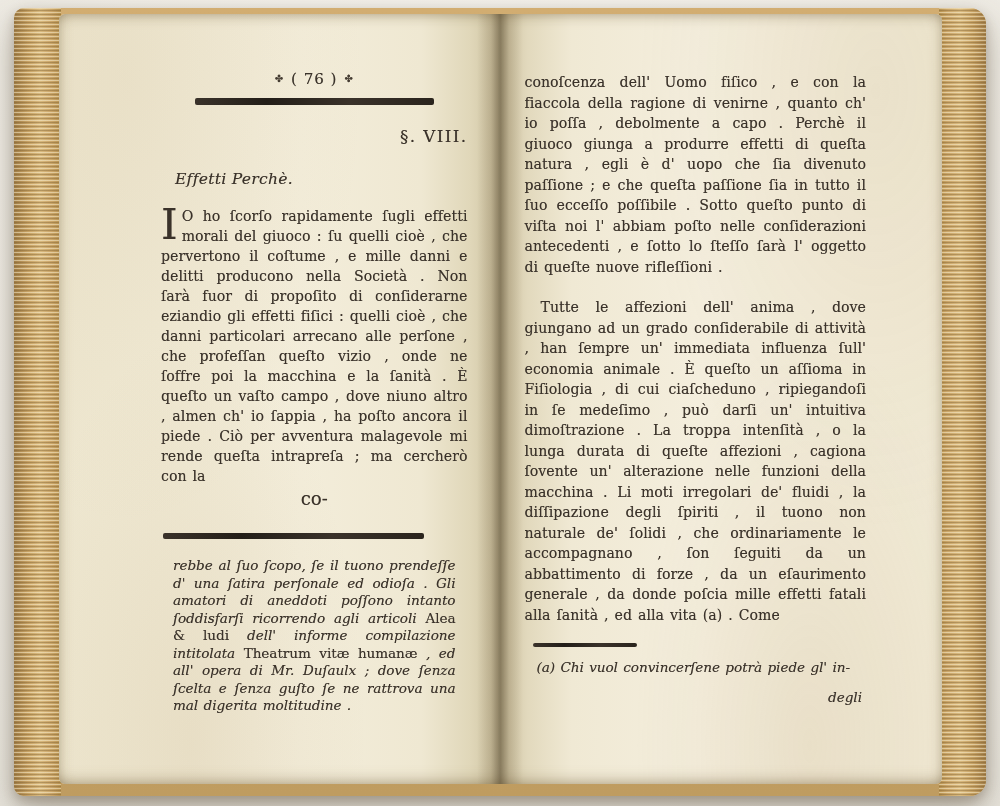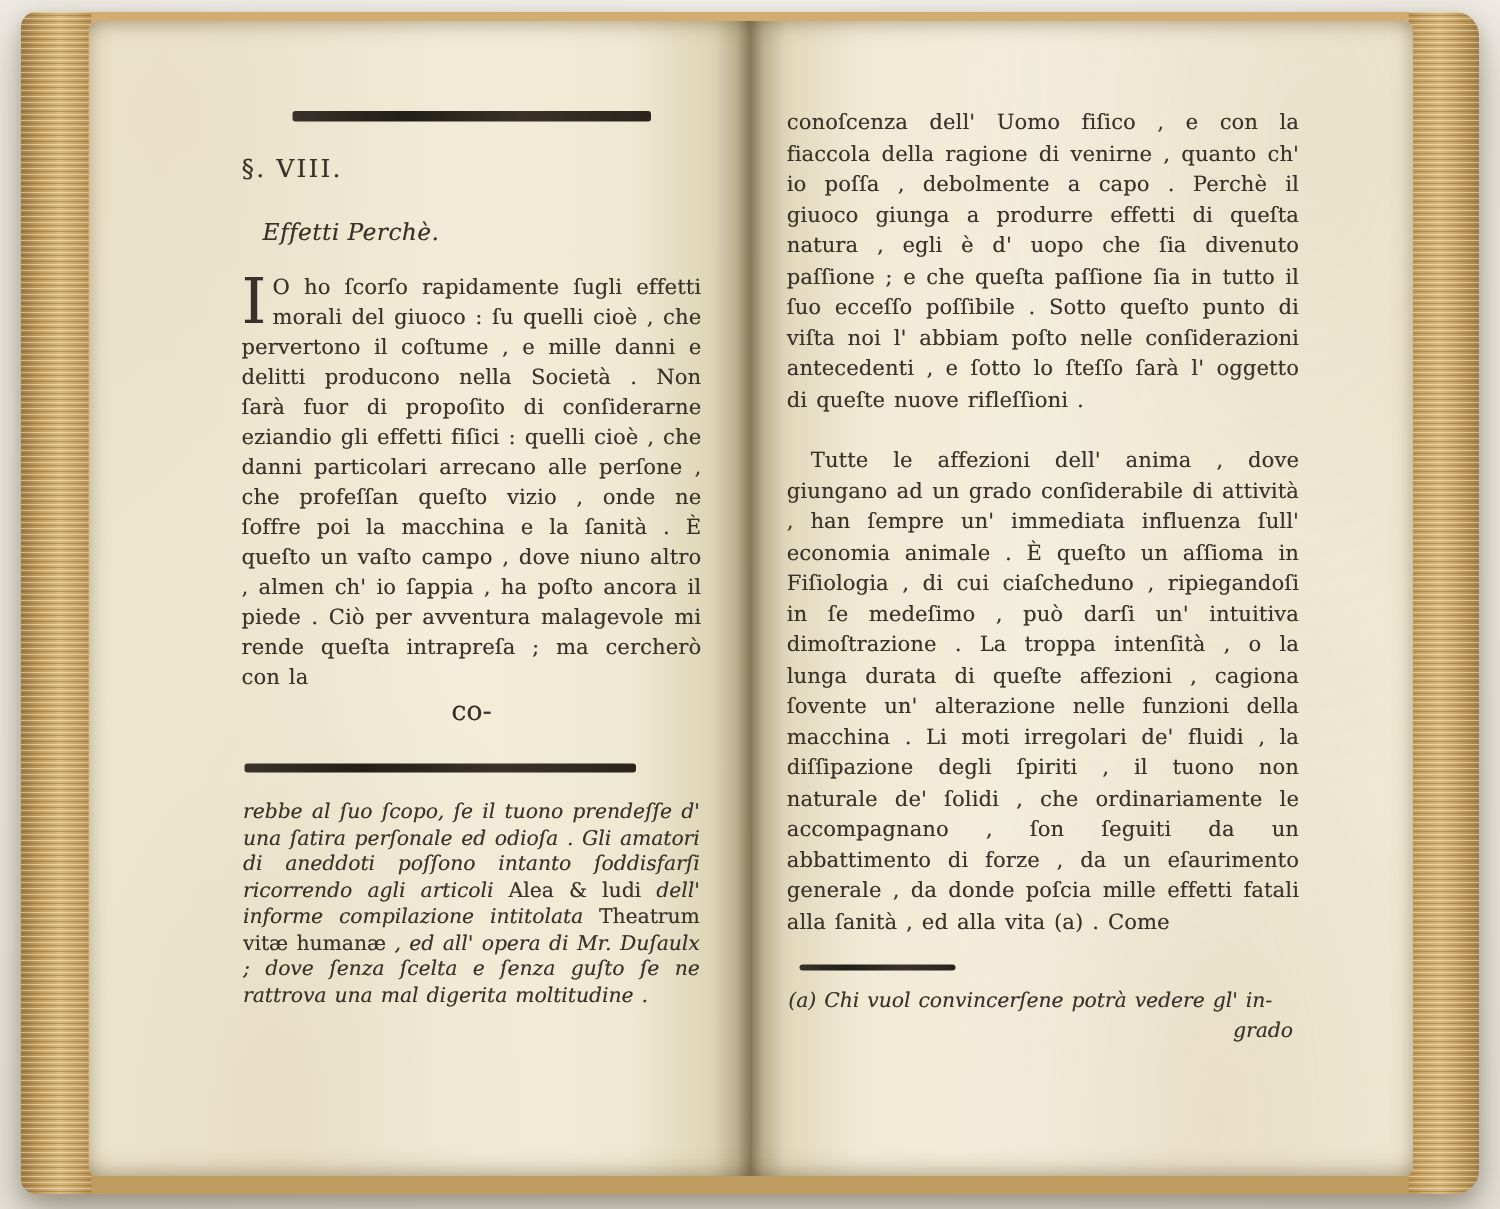--- a/index.html
+++ b/index.html
@@ -79,68 +79,71 @@
   .page-header .orn {
     font-size:10px; vertical-align:2px; margin:0 7px; color:#453c32;
     font-family:"DejaVu Sans", sans-serif;
   }
 
   .rule { background: linear-gradient(90deg, #3a322a, #231e18 30%, #3a322a 65%, #2a241d); border-radius:2px; }
   .rule-head    { height:7px; width:78%; margin:4px auto 22px; }
   .rule-divider { height:6px; width:85%; margin:24px 0 18px 2px; }
   .rule-fn      { height:4px; width:104px; margin:18px 0 12px 8px; }
 
-  .section { font-size:16.5px; font-weight:normal; text-align:left; margin:12px 0 24px; letter-spacing:1.5px; }
+  .section { font-size:16.5px; font-weight:normal; text-align:right; margin:12px 0 24px; letter-spacing:1.5px; }
   .subheading { font-style:italic; font-size:15.5px; font-weight:normal; margin:0 0 18px 14px; letter-spacing:0.3px; }
 
   .body-text { margin:0; font-size:14px; line-height:20px; text-align:justify; word-spacing:0.10em; letter-spacing:0.1px; }
   .textblock-right .body-text { line-height:20.5px; }
   .para2 { text-indent:16px; margin-top:20px; }
 
   .dropcap { float:left; font-size:42px; line-height:34px; padding:2px 4px 0 0; }
 
   .catchword { font-size:18px; }
   .catchword-left  { text-align:center; margin-top:2px; }
   .catchword-right { margin:2px 0 0 22px; }
 
-  .footnote { margin:1px; font-size:13.5px; line-height:17.5px; text-align:justify; font-style:italic; word-spacing:0.08em; }
+  .footnote { margin:12px; font-size:13.5px; line-height:17.5px; text-align:justify; font-style:italic; word-spacing:0.08em; }
   .fn-right { text-align:left; }
   .fn-roman  { font-style:normal; }
   .fn-italic { font-style:italic; }
   .fn-catchword { font-style:italic; font-size:13.5px; text-align:right; padding-right:4px; margin-top:2px; }
 </style>
 </head>
 <body>
 
 <div class="scene">
   <div class="book">
     <div class="edge edge-left"></div>
     <div class="edge edge-right"></div>
 
     <div class="pages">
 
       <section class="page page-left">
         <div class="textblock textblock-left">
+          <div class="page-header">
+            <span class="orn">✤</span><span class="pnum">( 76 )</span><span class="orn">✤</span>
+          </div>
           <div class="rule rule-head"></div>
           <h2 class="section">§. VIII.</h2>
           <h3 class="subheading">Effetti Perchè.</h3>
           <p class="body-text"><span class="dropcap">I</span><span>O ho ſcorſo rapidamente ſugli effetti morali del giuoco : ſu quelli cioè , che pervertono il coſtume , e mille danni e delitti producono nella Società . Non ſarà fuor di propoſito di conſiderarne eziandio gli effetti fiſici : quelli cioè , che danni particolari arrecano alle perſone , che profeſſan queſto vizio , onde ne ſoffre poi la macchina e la ſanità . È queſto un vaſto campo , dove niuno altro , almen ch' io ſappia , ha poſto ancora il piede . Ciò per avventura malagevole mi rende queſta intrapreſa ; ma cercherò con la</span></p>
           <div class="catchword catchword-left">co-</div>
           <div class="rule rule-divider"></div>
           <p class="footnote"><span class="fn-italic">rebbe al ſuo ſcopo, ſe il tuono prendeſſe d' una ſatira perſonale ed odioſa . Gli amatori di aneddoti poſſono intanto ſoddisfarſi ricorrendo agli articoli </span><span class="fn-roman">Alea &amp; ludi</span><span class="fn-italic"> dell' informe compilazione intitolata </span><span class="fn-roman">Theatrum vitæ humanæ</span><span class="fn-italic"> , ed all' opera di Mr. Duſaulx ; dove ſenza ſcelta e ſenza guſto ſe ne rattrova una mal digerita moltitudine .</span></p>
         </div>
       </section>
 
       <section class="page page-right">
         <div class="textblock textblock-right">
           <p class="body-text para1">conoſcenza dell' Uomo fiſico , e con la fiaccola della ragione di venirne , quanto ch' io poſſa , debolmente a capo . Perchè il giuoco giunga a produrre effetti di queſta natura , egli è d' uopo che ſia divenuto paſſione ; e che queſta paſſione ſia in tutto il ſuo ecceſſo poſſibile . Sotto queſto punto di viſta noi l' abbiam poſto nelle conſiderazioni antecedenti , e ſotto lo ſteſſo ſarà l' oggetto di queſte nuove rifleſſioni .</p>
           <p class="body-text para2">Tutte le affezioni dell' anima , dove giungano ad un grado conſiderabile di attività , han ſempre un' immediata influenza ſull' economia animale . È queſto un aſſioma in Fiſiologia , di cui ciaſcheduno , ripiegandoſi in ſe medeſimo , può darſi un' intuitiva dimoſtrazione . La troppa intenſità , o la lunga durata di queſte affezioni , cagiona ſovente un' alterazione nelle funzioni della macchina . Li moti irregolari de' fluidi , la diſſipazione degli ſpiriti , il tuono non naturale de' ſolidi , che ordinariamente le accompagnano , ſon ſeguiti da un abbattimento di forze , da un eſaurimento generale , da donde poſcia mille effetti fatali alla ſanità , ed alla vita (a) . Come</p>
           <div class="rule rule-fn"></div>
-          <p class="footnote fn-right">(a) Chi vuol convincerſene potrà vedere gl' in-</p>
-          <div class="fn-catchword">grado</div>
+          <p class="footnote fn-right">(a) Chi vuol convincerſene potrà piede gl' in-</p>
+          <div class="fn-catchword">degli</div>
         </div>
       </section>
 
     </div>
 
     <div class="gutter"></div>
   </div>
 </div>
 
 </body></html>

